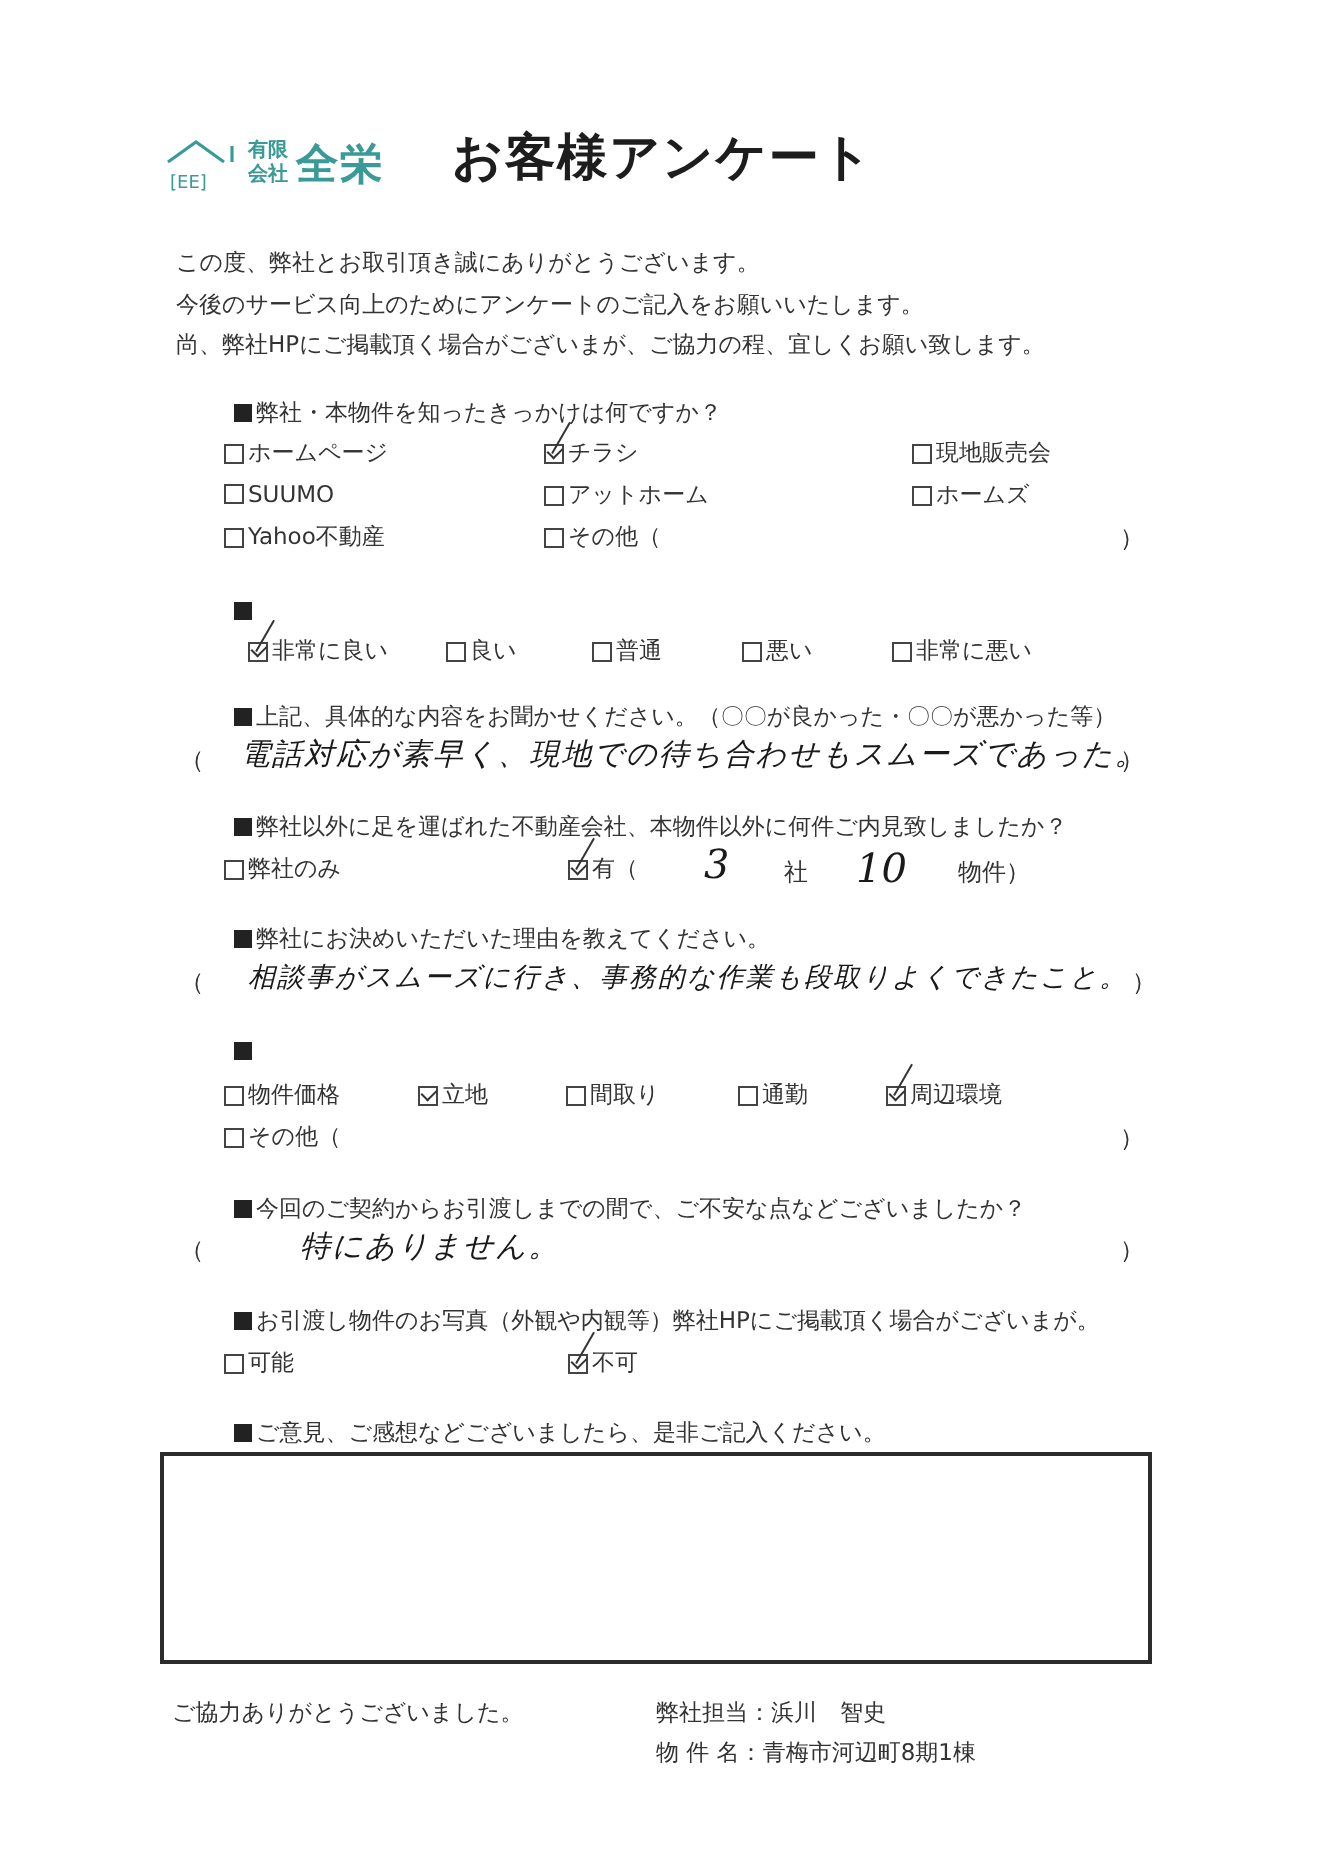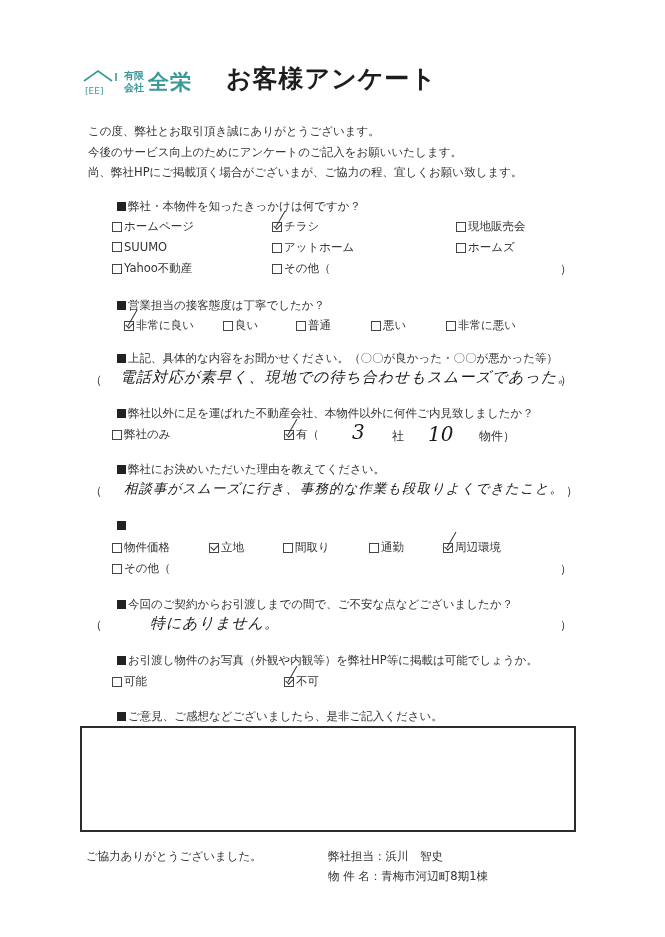--- a/index.html
+++ b/index.html
@@ -75,21 +75,21 @@
 <div class="abs opt" style="left:112px; top:261px">
     <span class="cb"></span>
     <span>Yahoo不動産</span>
   </div>
 <div class="abs opt" style="left:272px; top:261px">
     <span class="cb"></span>
     <span>その他（</span>
   </div>
 <div class="abs paren" style="left:560px; top:261px">）</div>
 
-<div class="abs q" style="top:298px"><span class="sq"></span><span>営業担当の接客態度は丁寧でしたか？</span></div>
+<div class="abs q" style="top:298px"><span class="sq"></span></div>
 <div class="abs opt" style="left:124px; top:318px">
     <span class="cb checked">
       <span class="tick"></span>
     </span>
     <span>非常に良い</span>
   </div>
 <div class="abs opt" style="left:223px; top:318px">
     <span class="cb"></span>
     <span>良い</span>
   </div>
@@ -159,21 +159,21 @@
     <span class="cb"></span>
     <span>その他（</span>
   </div>
 <div class="abs paren" style="left:560px; top:561px">）</div>
 
 <div class="abs q" style="top:597px"><span class="sq"></span><span>今回のご契約からお引渡しまでの間で、ご不安な点などございましたか？</span></div>
 <div class="abs paren" style="left:90px; top:617px">（</div>
 <div class="abs hand" style="left:150px; top:614px">特にありません。</div>
 <div class="abs paren" style="left:560px; top:617px">）</div>
 
-<div class="abs q" style="top:653px"><span class="sq"></span><span>お引渡し物件のお写真（外観や内観等）を弊社HP等に掲載は可能でしょうか。</span></div>
+<div class="abs q" style="top:653px"><span class="sq"></span><span>お引渡し物件のお写真（外観や内観等）弊社HPにご掲載頂く場合がございまが。</span></div>
 <div class="abs opt" style="left:112px; top:674px">
     <span class="cb"></span>
     <span>可能</span>
   </div>
 <div class="abs opt" style="left:284px; top:674px">
     <span class="cb checked">
       <span class="tick"></span>
     </span>
     <span>不可</span>
   </div>

